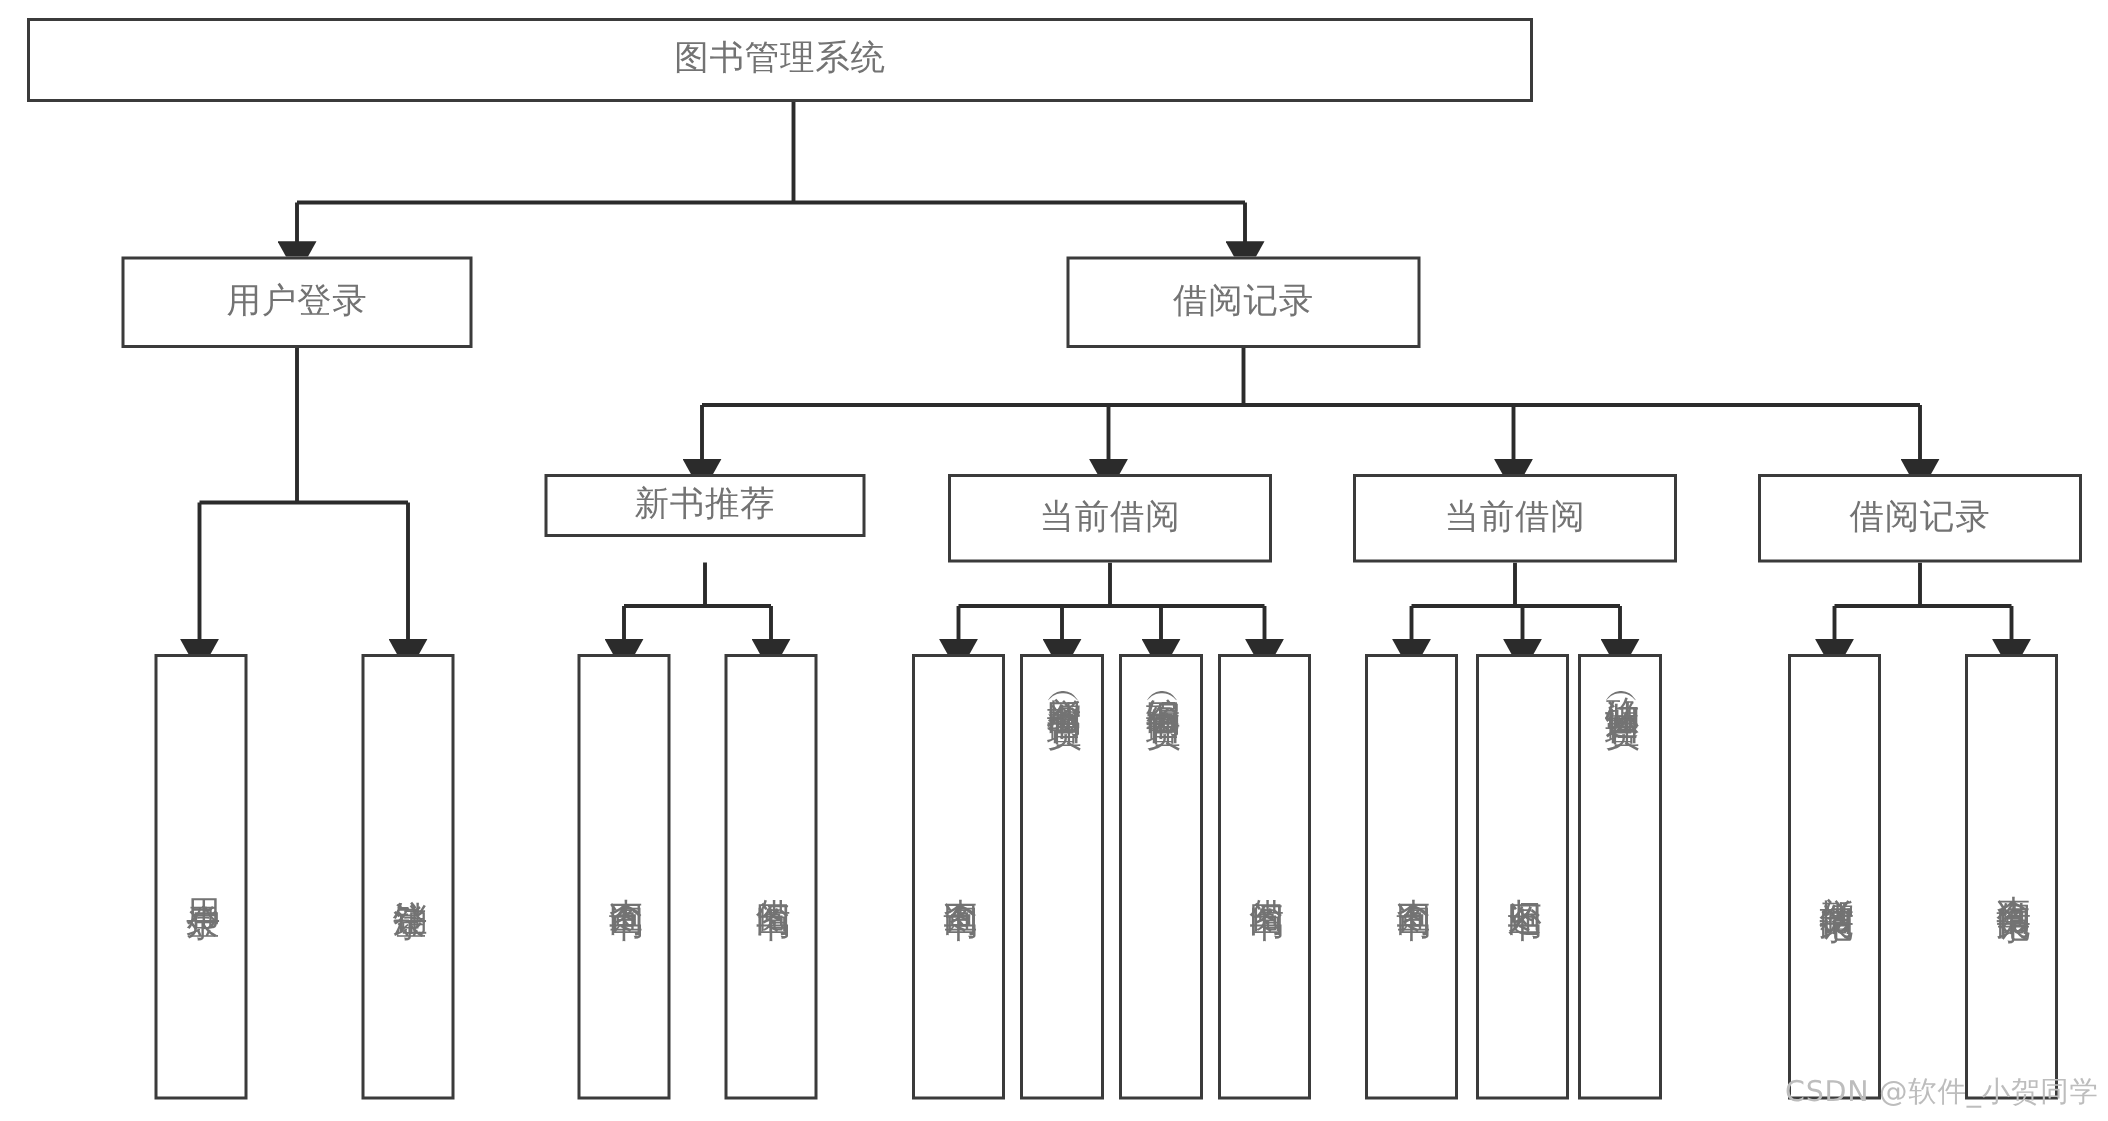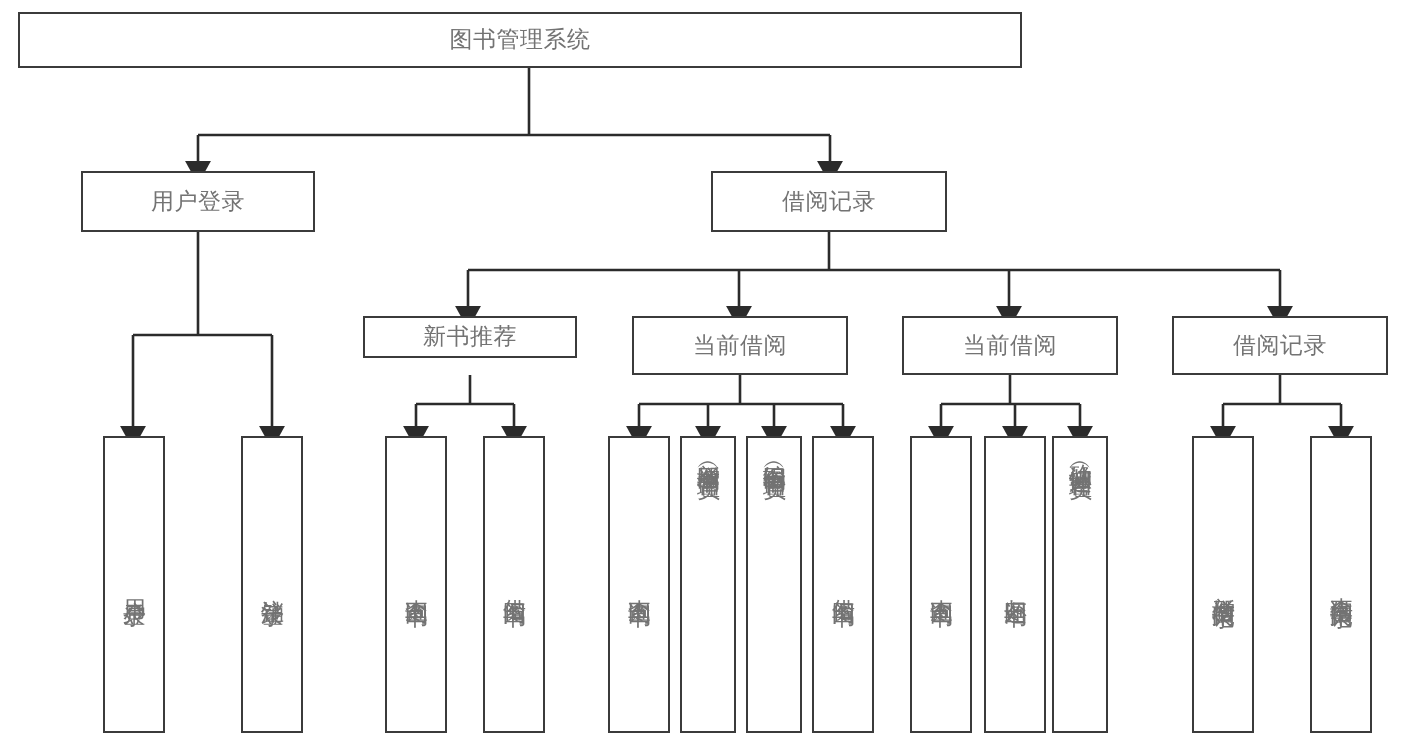--- a/index.html
+++ b/index.html
@@ -180,14 +180,15 @@
   <div class="node vertical" style="left: 1052px; top: 436px; width: 56px; height: 297px;">
     <span class="label">确认归还（管理员）</span>
   </div>
   <div class="node vertical centered" style="left: 1192px; top: 436px; width: 62px; height: 297px;">
     <span class="label">新增借阅记录</span>
   </div>
   <div class="node vertical centered" style="left: 1310px; top: 436px; width: 62px; height: 297px;">
     <span class="label">查询借阅记录</span>
   </div>
 
+  <div class="watermark" style="left: 1190px; top: 715px; color: rgb(189, 189, 189);">CSDN @软件_小贺同学</div>
 
 </div>
 
 </body></html>

